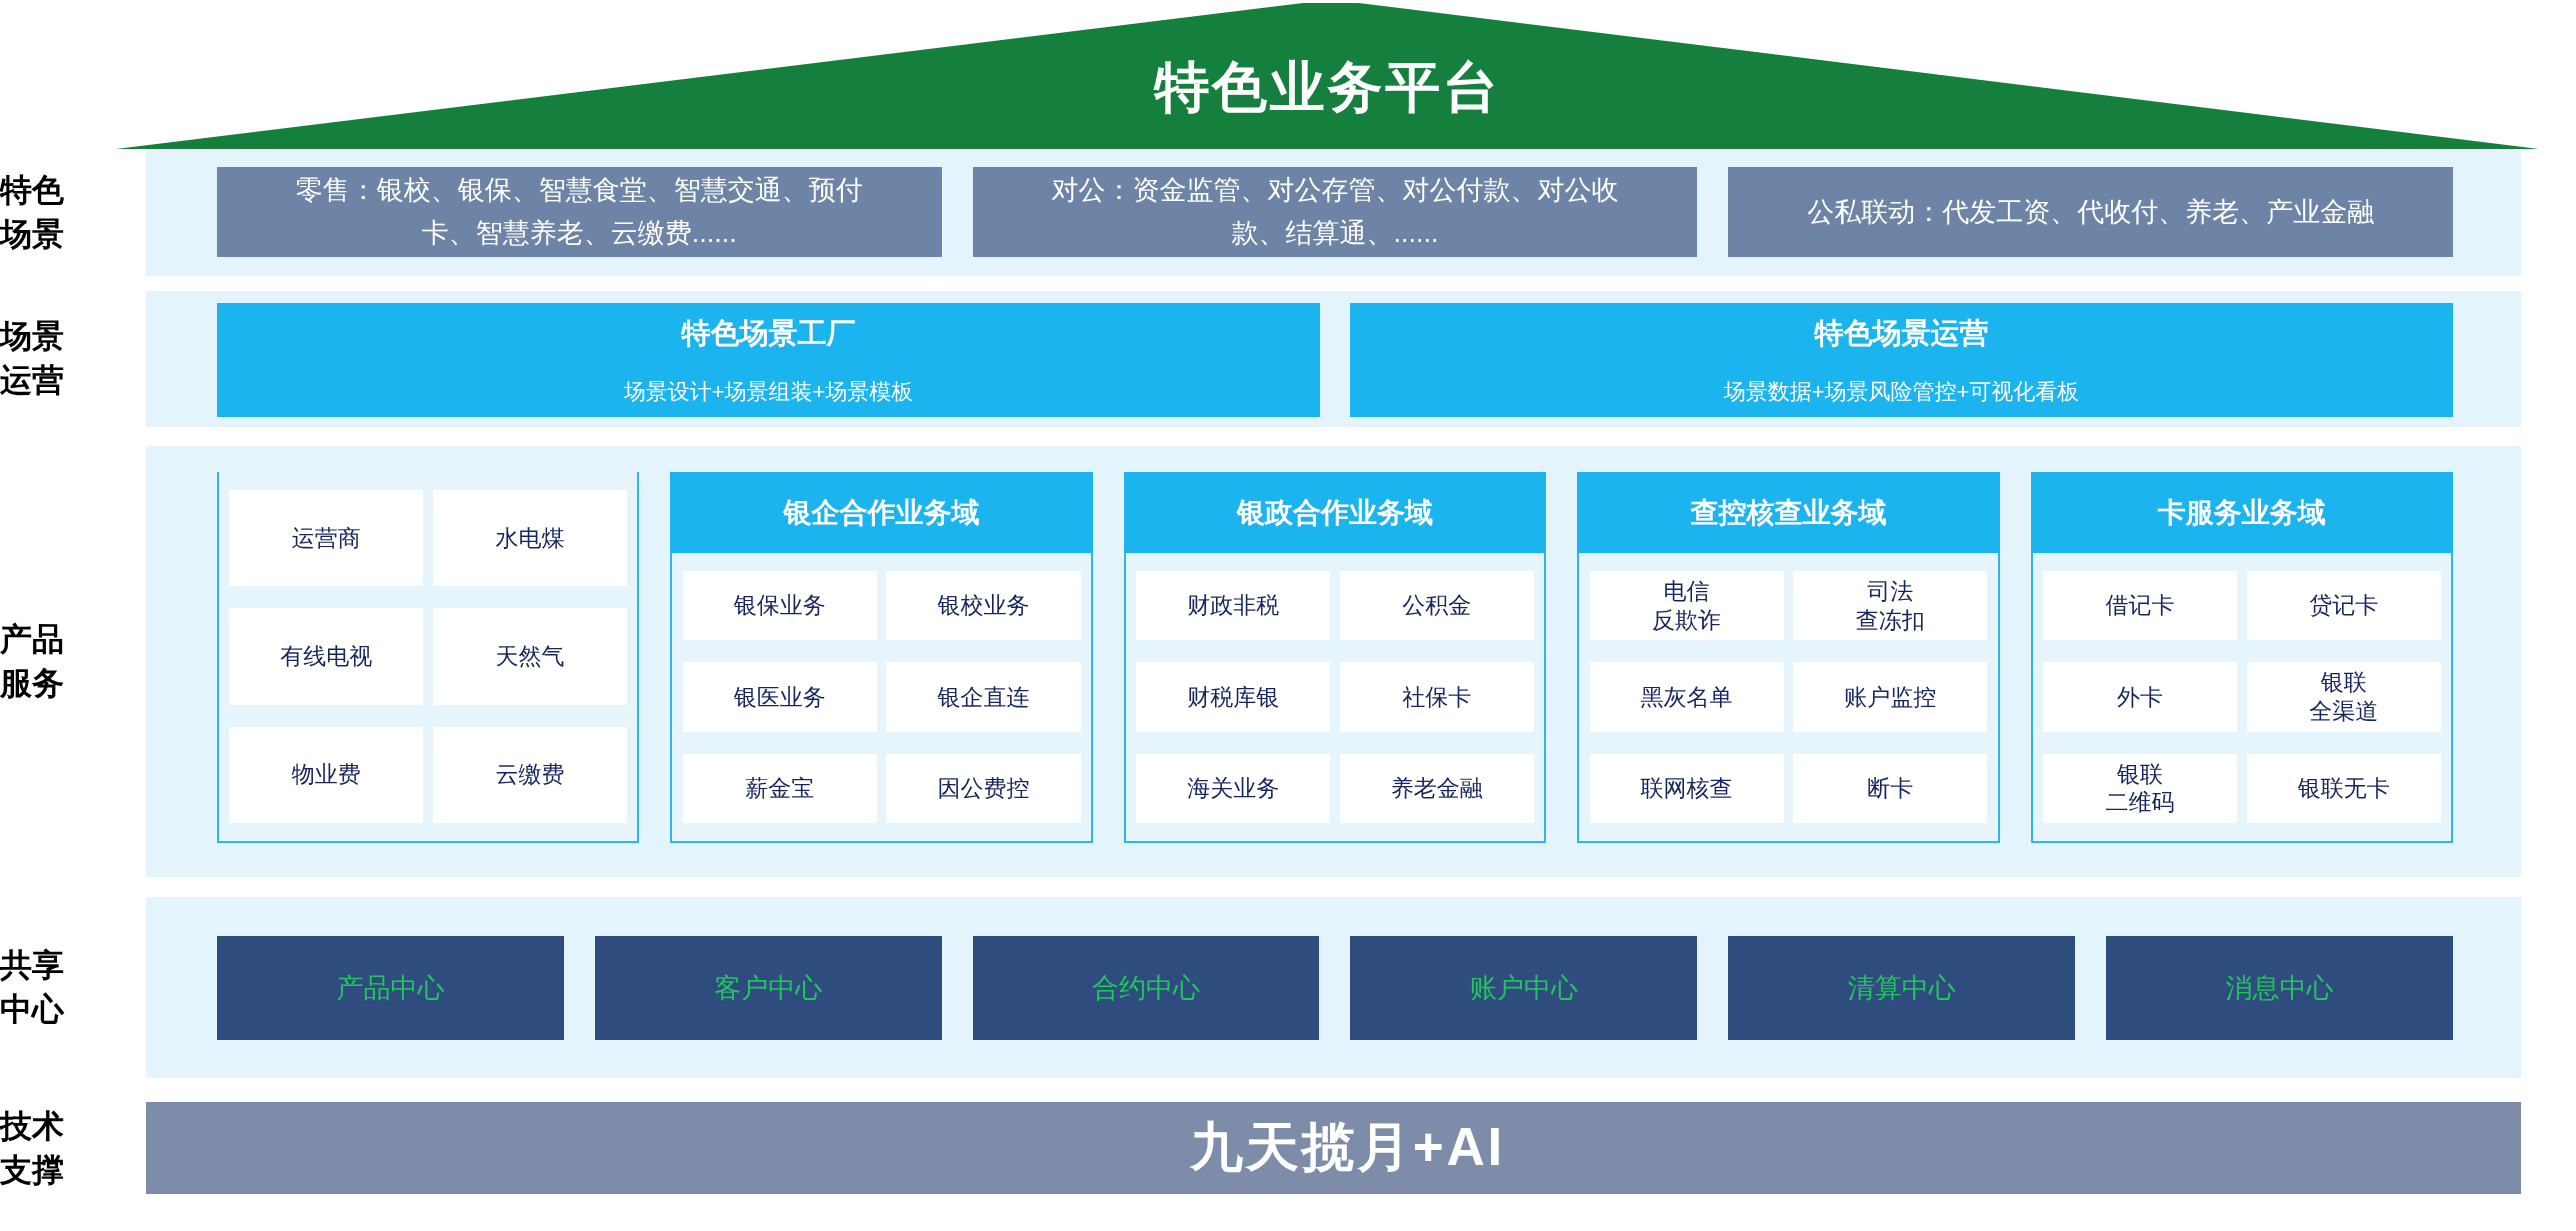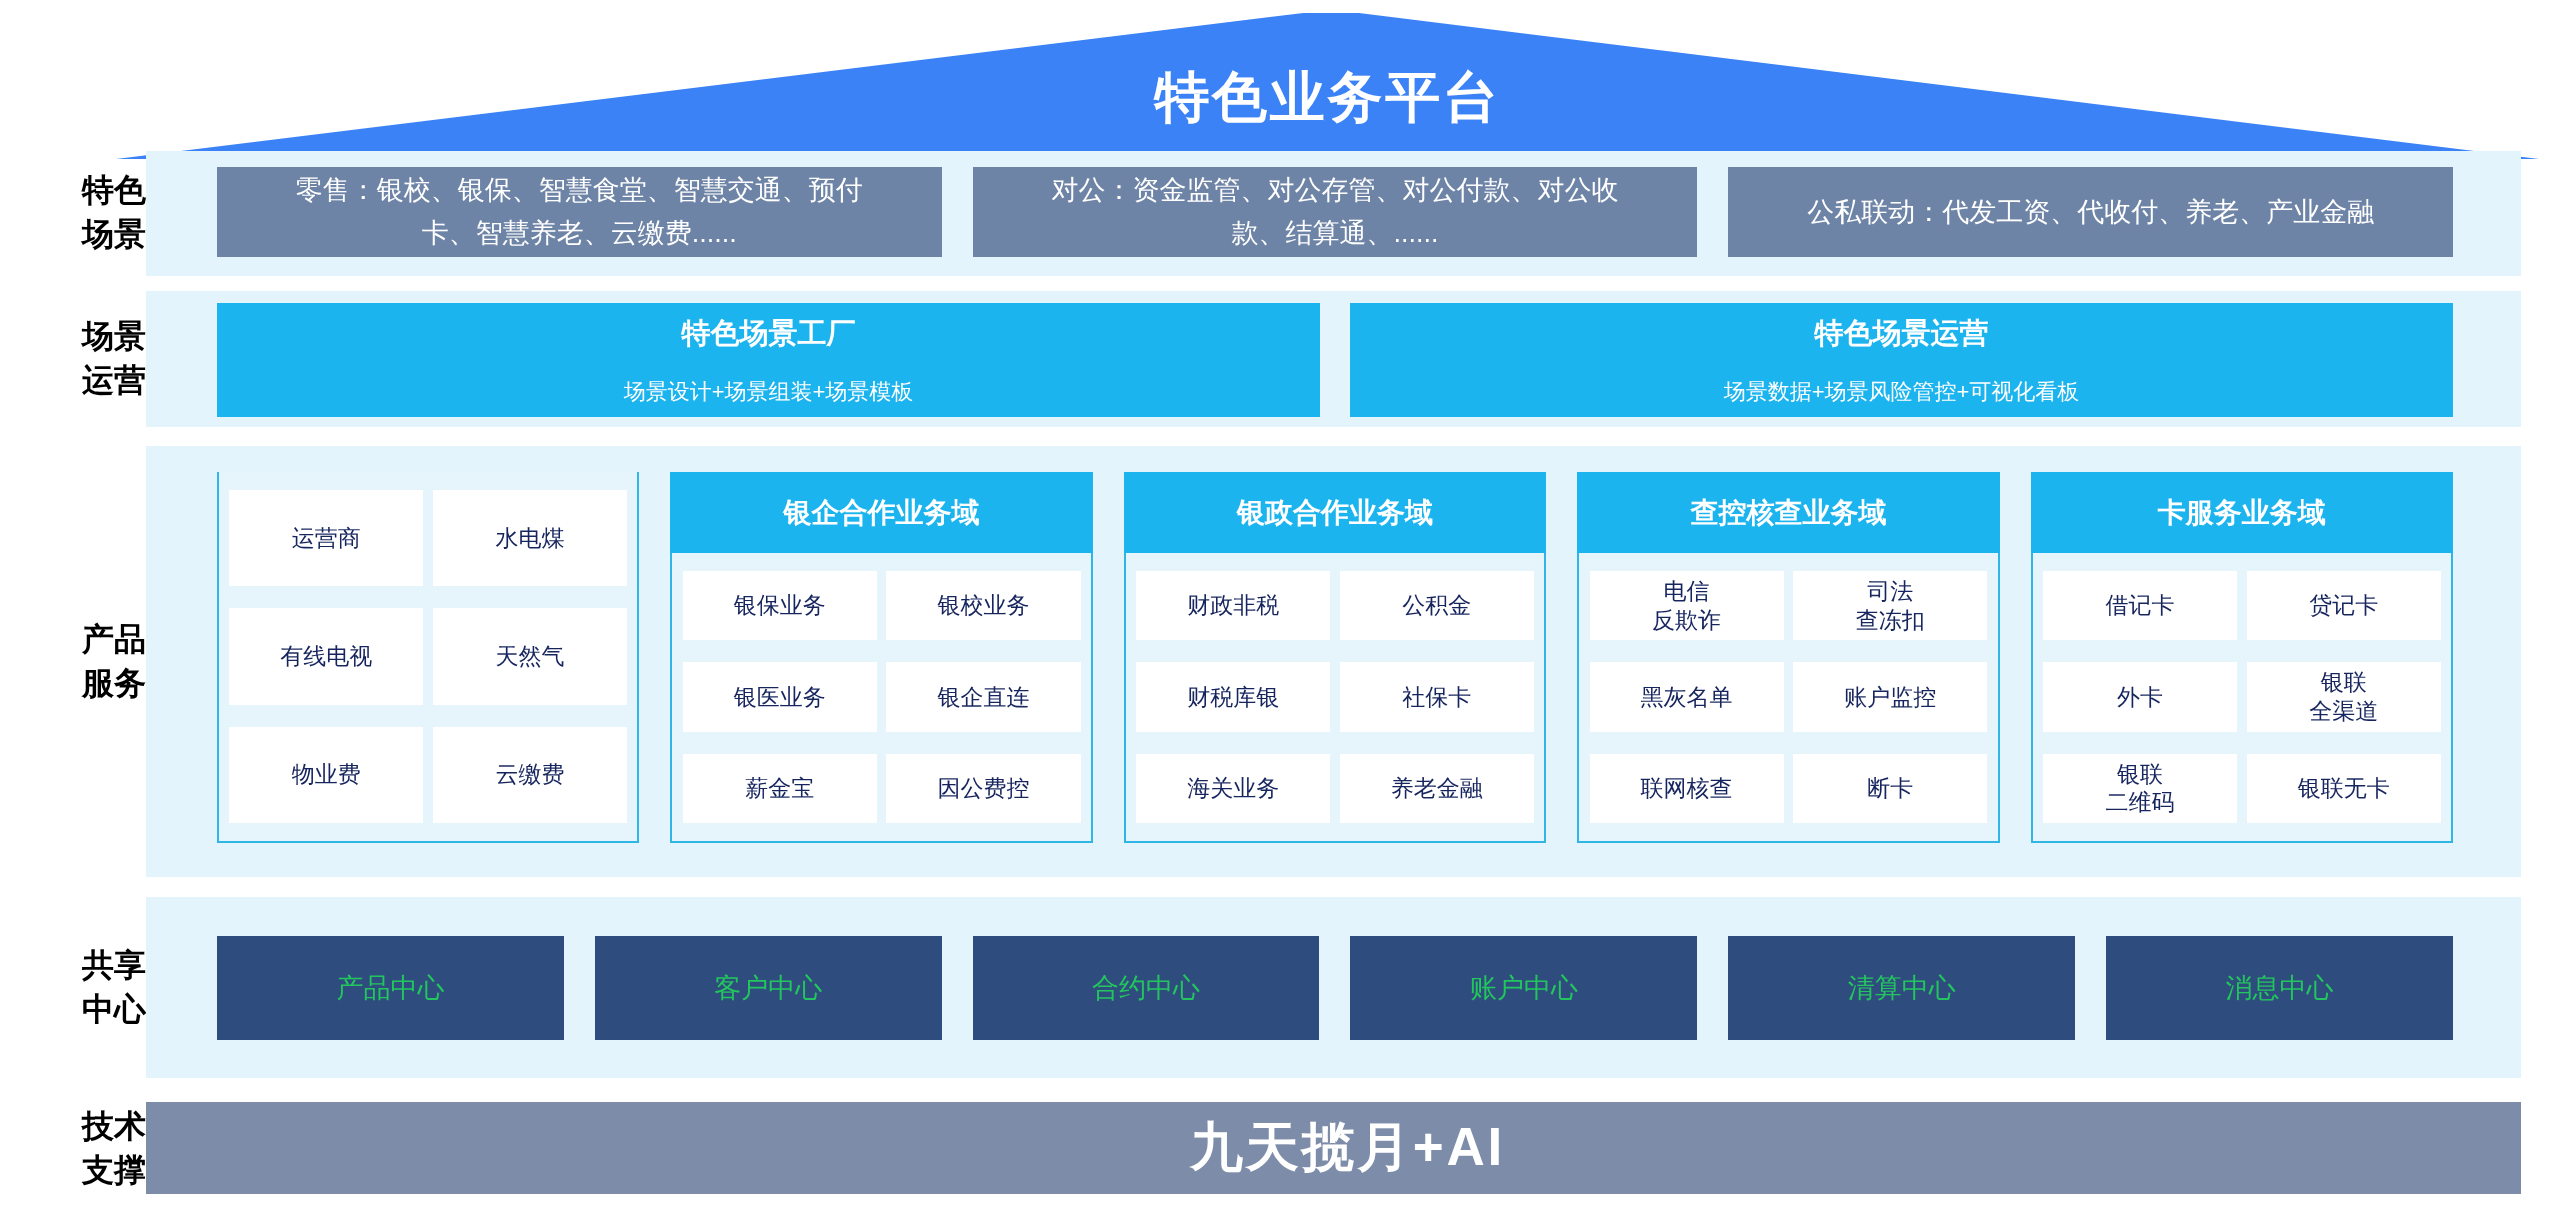--- a/index.html
+++ b/index.html
@@ -2,32 +2,32 @@
 <html style="font-size:11px"><head>
 <meta charset="utf-8">
 <style>
   html,body{margin:0;padding:0;background:#fff;}
   .canvas{
     position:relative;width:2576px;height:1232px;background:#ffffff;
     font-family:"Liberation Sans", sans-serif;overflow:hidden;
   }
   
   .roof{
-    position:absolute;left:116px;top:13px;width:2423px;height:146px;
-    background:#3b82f6;
+    position:absolute;left:116px;top:3px;width:2423px;height:146px;
+    background:#15803d;
     clip-path:polygon(0% 100%, 49% 0%, 51.3% 0%, 100% 100%);
     display:flex;align-items:center;justify-content:center;
   }
   .roof-title{
     color:#ffffff;font-size:55px;font-weight:bold;letter-spacing:2.7px;
     padding-top:23px;
   }
   
   .side-label{
-    position:absolute;left:0;width:146px;text-align:right;
+    position:absolute;left:0;width:146px;text-align:left;
     color:#000000;font-weight:bold;font-size:32px;line-height:1.38;
     white-space:pre-line;
   }
   .lbl-scene{top:168px;}
   .lbl-operation{top:314px;}
   .lbl-products{top:617px;}
   .lbl-sharing{top:943px;}
   .lbl-tech{top:1104px;}
   
   .band{

